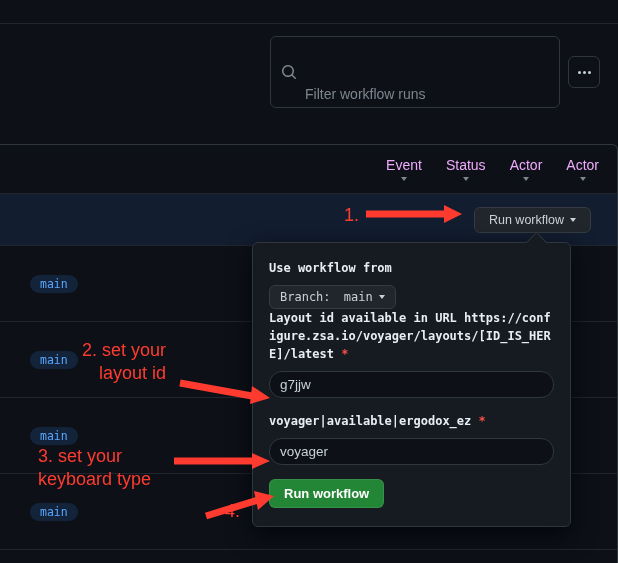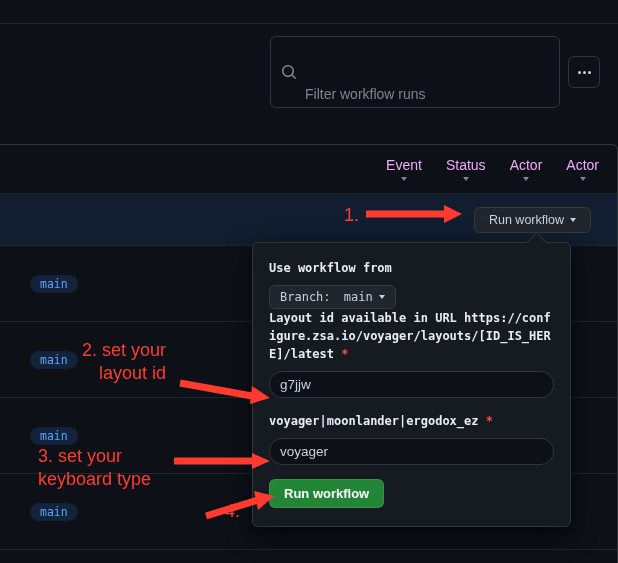--- a/index.html
+++ b/index.html
@@ -269,21 +269,21 @@
   <div class="popover-label">Use workflow from</div>
   <div class="branch-select">
     <span style="white-space:pre">Branch: </span>
       <span>main</span>
     <span class="caret-down light"></span>
   </div>
 
   <div class="popover-label"><span>Layout id available in URL https://configure.zsa.io/voyager/layouts/[ID_IS_HERE]/latest</span> <span class="req">*</span></div>
   <input class="text-input" value="g7jjw" style="">
 
-  <div class="popover-label"><span>voyager|moonlander|ergodox_ez</span> <span class="req">*</span></div>
+  <div class="popover-label"><span>voyager|available|ergodox_ez</span> <span class="req">*</span></div>
   <input class="text-input" value="voyager" style="">
 
   <button class="run-green">Run workflow</button>
 </div>
 
 <div class="anno" style="top:204px; left:344px;">1.</div>
 <svg class="arrow" style="top:204px; left:364px;" width="98" height="20">
   <line x1="2" y1="10" x2="82" y2="10" stroke="#ff3b30" stroke-width="7"></line>
   <polygon points="80,1 98,10 80,19" fill="#ff3b30"></polygon>
 </svg>

